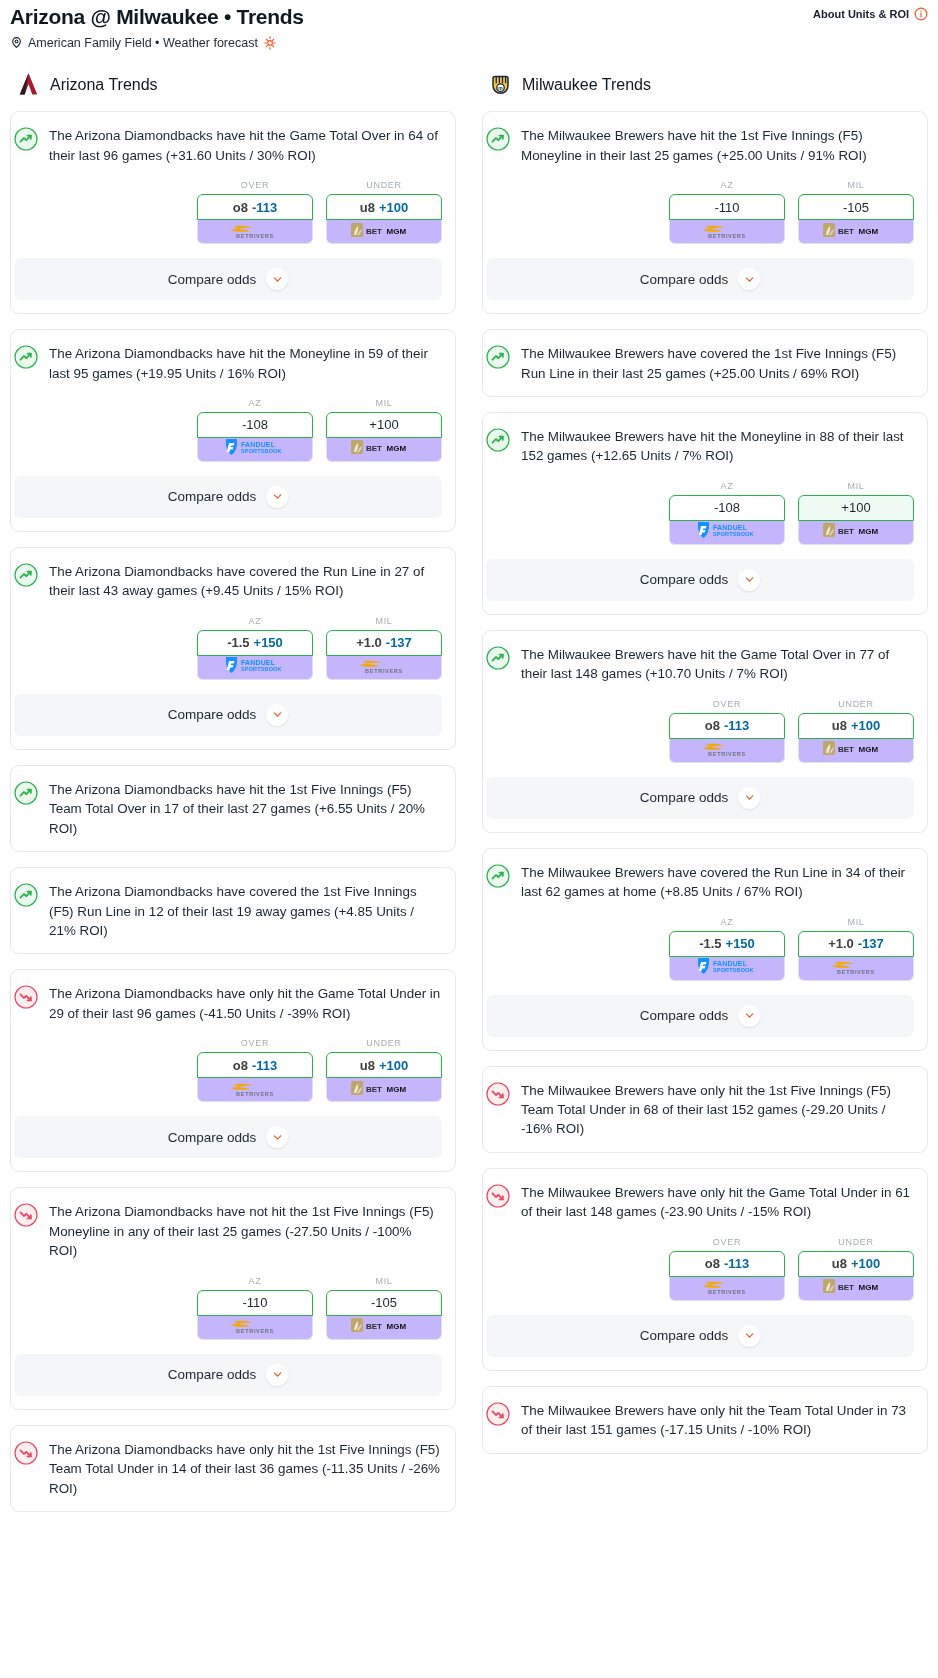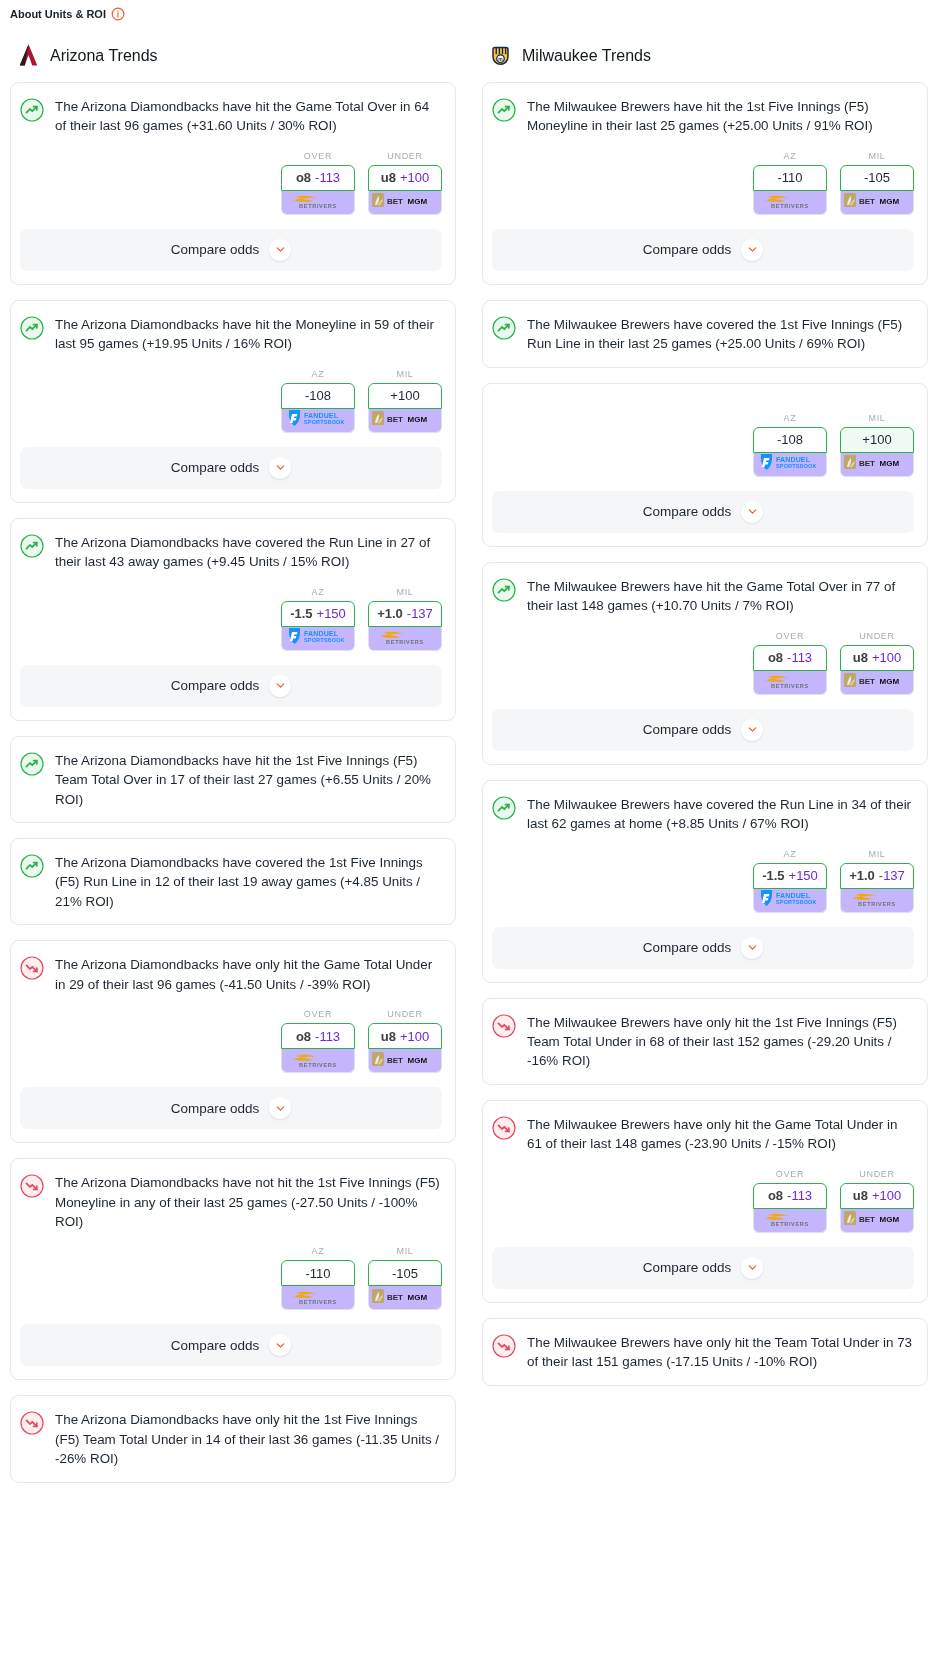--- a/index.html
+++ b/index.html
@@ -66,39 +66,39 @@
     padding: 0 6px 14px 6px;
   }
   .team-logo { width: 25px; height: 25px; flex: 0 0 auto; display: block; }
   .col-title { font-size: 16px; font-weight: normal; color: #101820; }
 
   
   .card {
     border: 1px solid #e6e8eb;
     border-radius: 9px;
     background: #ffffff;
-    padding: 14px 13px 13px 9px;
+    padding: 14px 13px 13px 3px;
     margin-bottom: 15px;
   }
   .card-top { display: flex; gap: 11px; align-items: flex-start; }
   .trend-icon { width: 24px; height: 24px; flex: 0 0 auto; display: block; margin-top: 1px; }
   .trend-text {
     font-size: 13.4px;
     line-height: 1.45;
     color: #1d2733;
   }
 
   
   .odds-row {
     display: flex;
     justify-content: flex-end;
     gap: 13px;
     margin-top: 15px;
   }
-  .odds-cell { width: 74px; }
+  .odds-cell { width: 116px; }
   .odds-side-label {
     text-align: center;
     font-size: 9px;
     letter-spacing: 0.7px;
     color: #a6acb4;
     margin-bottom: 4px;
     text-transform: uppercase;
   }
   .odds-box {
     border: 1px solid #2bb24c;
@@ -106,21 +106,21 @@
     background: #ffffff;
     height: 26px;
     display: flex;
     align-items: center;
     justify-content: center;
     gap: 4px;
     cursor: pointer;
   }
   .odds-box.best { background: #f0fbf3; }
   .odds-line { font-size: 13px; font-weight: bold; color: #404040; }
-  .odds-price { font-size: 13px; color: #6d28d9; }
+  .odds-price { font-size: 13px; color: #0369a1; font-weight: bold; }
   .odds-price.solo { font-weight: normal; color: #1d2733; }
   .book-box {
     border: 1px solid #dfe2e6;
     border-top: none;
     border-radius: 0 0 6px 6px;
     height: 24px;
     display: flex;
     align-items: center;
     justify-content: center;
     background: #c4b5fd;
@@ -147,20 +147,38 @@
     background: #ffffff;
     display: flex; align-items: center; justify-content: center;
     box-shadow: 0 1px 2px rgba(0,0,0,.10);
   }
   .chev { width: 11px; height: 11px; display: block; }
 </style>
 </head>
 <body>
 
 <div class="page-header">
+  <div class="header-left">
+    <div class="page-title">Arizona @ Milwaukee • Trends</div>
+    <div class="venue-line">
+      <span>
+        <svg class="pin-icon" viewBox="0 0 24 24" fill="none" stroke="#17202b" stroke-width="2">
+          <path d="M12 21s7-6.2 7-11a7 7 0 1 0-14 0c0 4.8 7 11 7 11z"></path>
+          <circle cx="12" cy="10" r="2.6"></circle>
+        </svg>
+      </span>
+      <span class="venue-text">American Family Field • Weather forecast</span>
+      <span>
+        <svg class="sun-icon" viewBox="0 0 24 24" fill="none" stroke="#f05a28" stroke-width="2" stroke-linecap="round">
+          <circle cx="12" cy="12" r="4"></circle>
+          <path d="M12 1.5v2.6M12 19.9v2.6M3.2 12h2.6M18.2 12h2.6M5.6 5.6l1.9 1.9M16.5 16.5l1.9 1.9M18.4 5.6l-1.9 1.9M7.5 16.5l-1.9 1.9"></path>
+        </svg>
+      </span>
+    </div>
+  </div>
   <div class="about-link">
     <span>About Units &amp; ROI</span>
     <span>
       <svg class="info-icon" viewBox="0 0 24 24" fill="none" stroke="#f05a28" stroke-width="2">
         <circle cx="12" cy="12" r="10"></circle>
         <path d="M12 10.5v6" stroke-linecap="round"></path>
         <circle cx="12" cy="7.2" r="1.2" fill="#f05a28" stroke="none"></circle>
       </svg>
     </span>
   </div>
@@ -523,20 +541,28 @@
         <div class="card-top">
           <svg viewBox="0 0 24 24" class="trend-icon">
             <circle cx="12" cy="12" r="11" fill="#eaf8ee" stroke="#2bb24c" stroke-width="1.2"></circle>
             <path d="M6.5 14.6l3.4-3.6 2.4 2.2 4.4-4.6" fill="none" stroke="#2bb24c" stroke-width="1.8" stroke-linecap="round" stroke-linejoin="round"></path>
             <path d="M13.6 8.6h3.2v3.2" fill="none" stroke="#2bb24c" stroke-width="1.8" stroke-linecap="round" stroke-linejoin="round"></path>
           </svg>
           <div class="trend-text">The Milwaukee Brewers have covered the 1st Five Innings (F5) Run Line in their last 25 games (+25.00 Units / 69% ROI)</div>
         </div>
       </div>
       <div class="card">
+        <div class="card-top">
+          <svg viewBox="0 0 24 24" class="trend-icon">
+            <circle cx="12" cy="12" r="11" fill="#eaf8ee" stroke="#2bb24c" stroke-width="1.2"></circle>
+            <path d="M6.5 14.6l3.4-3.6 2.4 2.2 4.4-4.6" fill="none" stroke="#2bb24c" stroke-width="1.8" stroke-linecap="round" stroke-linejoin="round"></path>
+            <path d="M13.6 8.6h3.2v3.2" fill="none" stroke="#2bb24c" stroke-width="1.8" stroke-linecap="round" stroke-linejoin="round"></path>
+          </svg>
+          <div class="trend-text">The Milwaukee Brewers have hit the Moneyline in 88 of their last 152 games (+12.65 Units / 7% ROI)</div>
+        </div>
         <div class="odds-row">
           <div class="odds-cell">
             <div class="odds-side-label">AZ</div>
             <div class="odds-box">
               <span class="odds-price solo">-108</span>
             </div>
             <div class="book-box">
               <span class="book-logo"><svg width="72" height="20" viewBox="0 0 144 40">
                   <path d="M14 4h22v9c0 12-7 20-11 23-4-3-11-11-11-23z" fill="#1493FF"></path>
                   <path d="M20 12h11l-1.5 5h-5l-.8 3h5l-1.4 5h-5l-1.4 5h-5z" fill="#fff"></path>

